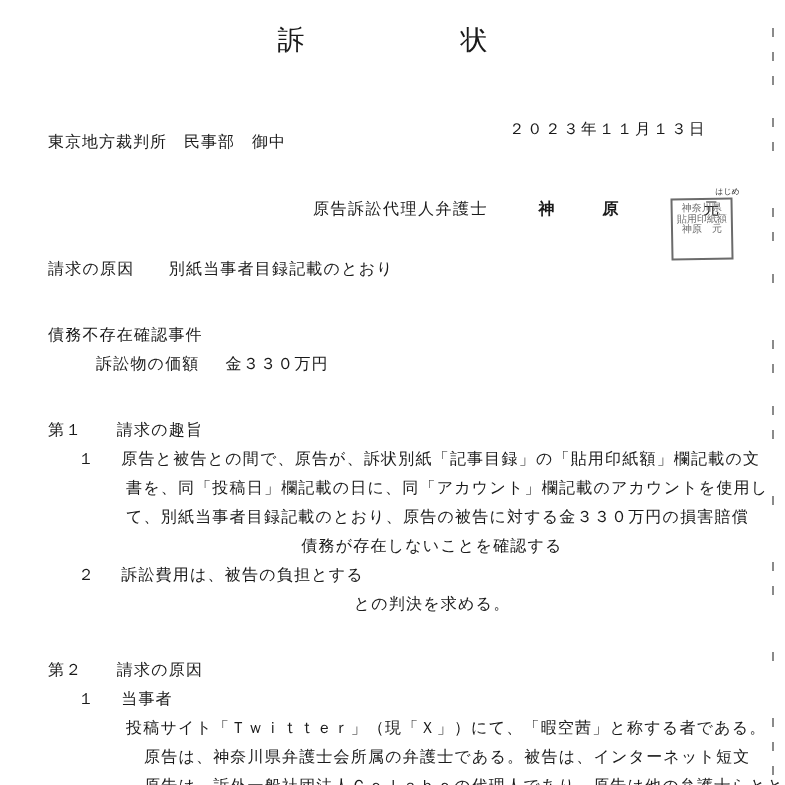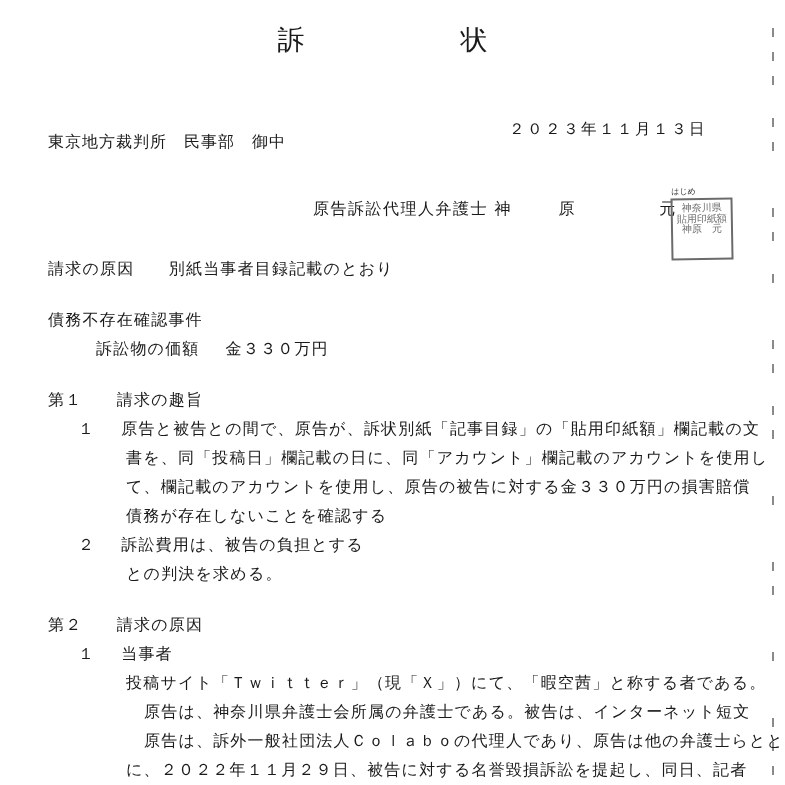--- a/index.html
+++ b/index.html
@@ -65,21 +65,23 @@
 
   .attorney-line {
     position: absolute;
     top: 177px;
     left: 313px;
     font-size: 16px;
     letter-spacing: 1.5px;
   }
   .attorney-name {
     display: inline-block;
+    margin-left: 44px;
     letter-spacing: 16px;
+    font-weight: bold;
   }
   .attorney-given {
     display: inline-block;
     margin-left: 62px;
     position: relative;
   }
   .furigana {
     position: absolute;
     top: -13px;
     left: 12px;
@@ -112,24 +114,24 @@
   .body-block {
     position: absolute;
     left: 48px;
     top: 232px;
     width: 690px;
     font-size: 16px;
     line-height: 29px;
     letter-spacing: 1.2px;
   }
   .row { white-space: nowrap; }
-  .gap-md { margin-top: 22px; }
+  .gap-md { margin-top: 37px; }
   .indent1 { padding-left: 30px; }
   .indent2 { padding-left: 48px; }
-  .indent3 { padding-left: 78px; }
+  .indent3 { padding-left: 78px; text-align: center; }
   .indent4 { padding-left: 96px; }
   .sp2 { display: inline-block; width: 26px; }
 </style>
 </head>
 <body>
 
 <div class="page">
 
   <div class="edge-marks">
     <i style="top:6px"></i>
@@ -184,21 +186,21 @@
       <span>訴訟物の価額</span><span class="sp2"></span><span>金３３０万円</span>
     </div>
 
 
     <div class="row gap-md">第１　　請求の趣旨</div>
 
     <div class="row indent1">
       <span>１</span><span class="sp2"></span><span>原告と被告との間で、原告が、訴状別紙「記事目録」の「貼用印紙額」欄記載の文</span>
     </div>
     <div class="row indent3">書を、同「投稿日」欄記載の日に、同「アカウント」欄記載のアカウントを使用し</div>
-    <div class="row indent3">て、欄記載のアカウントを使用し、原告の被告に対する金３３０万円の損害賠償</div>
+    <div class="row indent3">て、別紙当事者目録記載のとおり、原告の被告に対する金３３０万円の損害賠償</div>
     <div class="row indent3">債務が存在しないことを確認する</div>
 
     <div class="row indent1">
       <span>２</span><span class="sp2"></span><span>訴訟費用は、被告の負担とする</span>
     </div>
     <div class="row indent3">との判決を求める。</div>
 
     <div class="row gap-md">第２　　請求の原因</div>
 
     <div class="row indent1">

